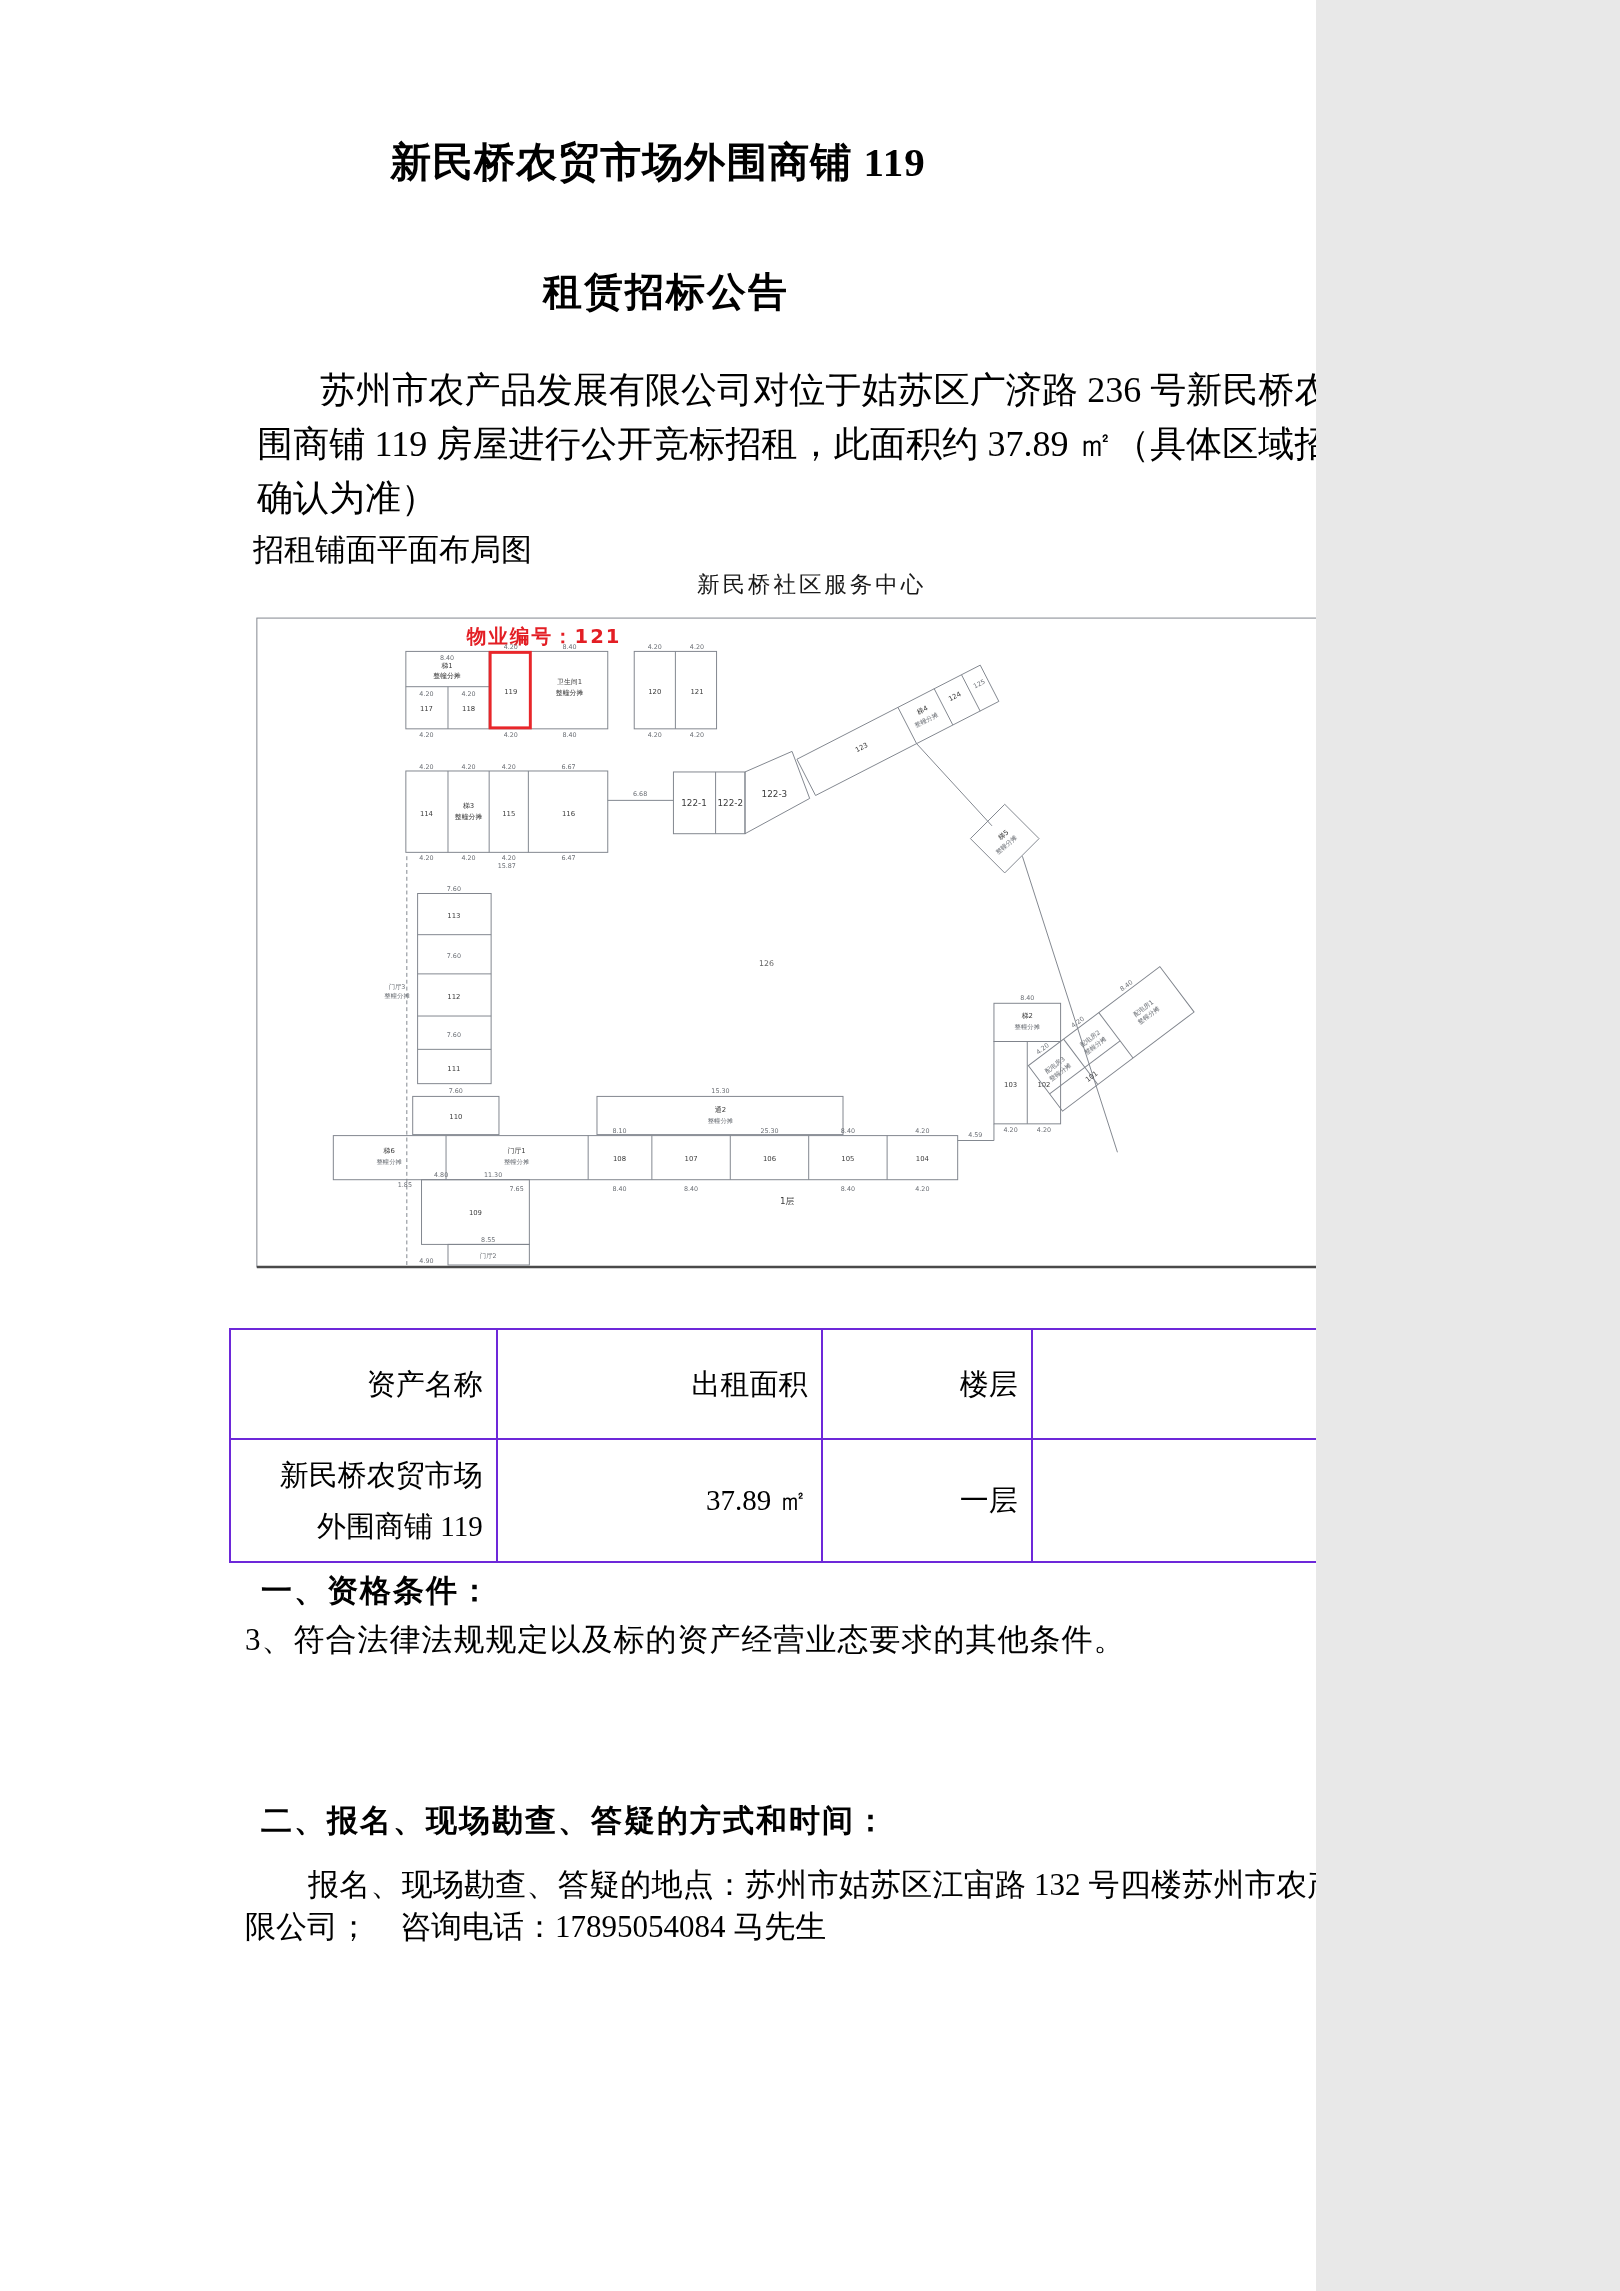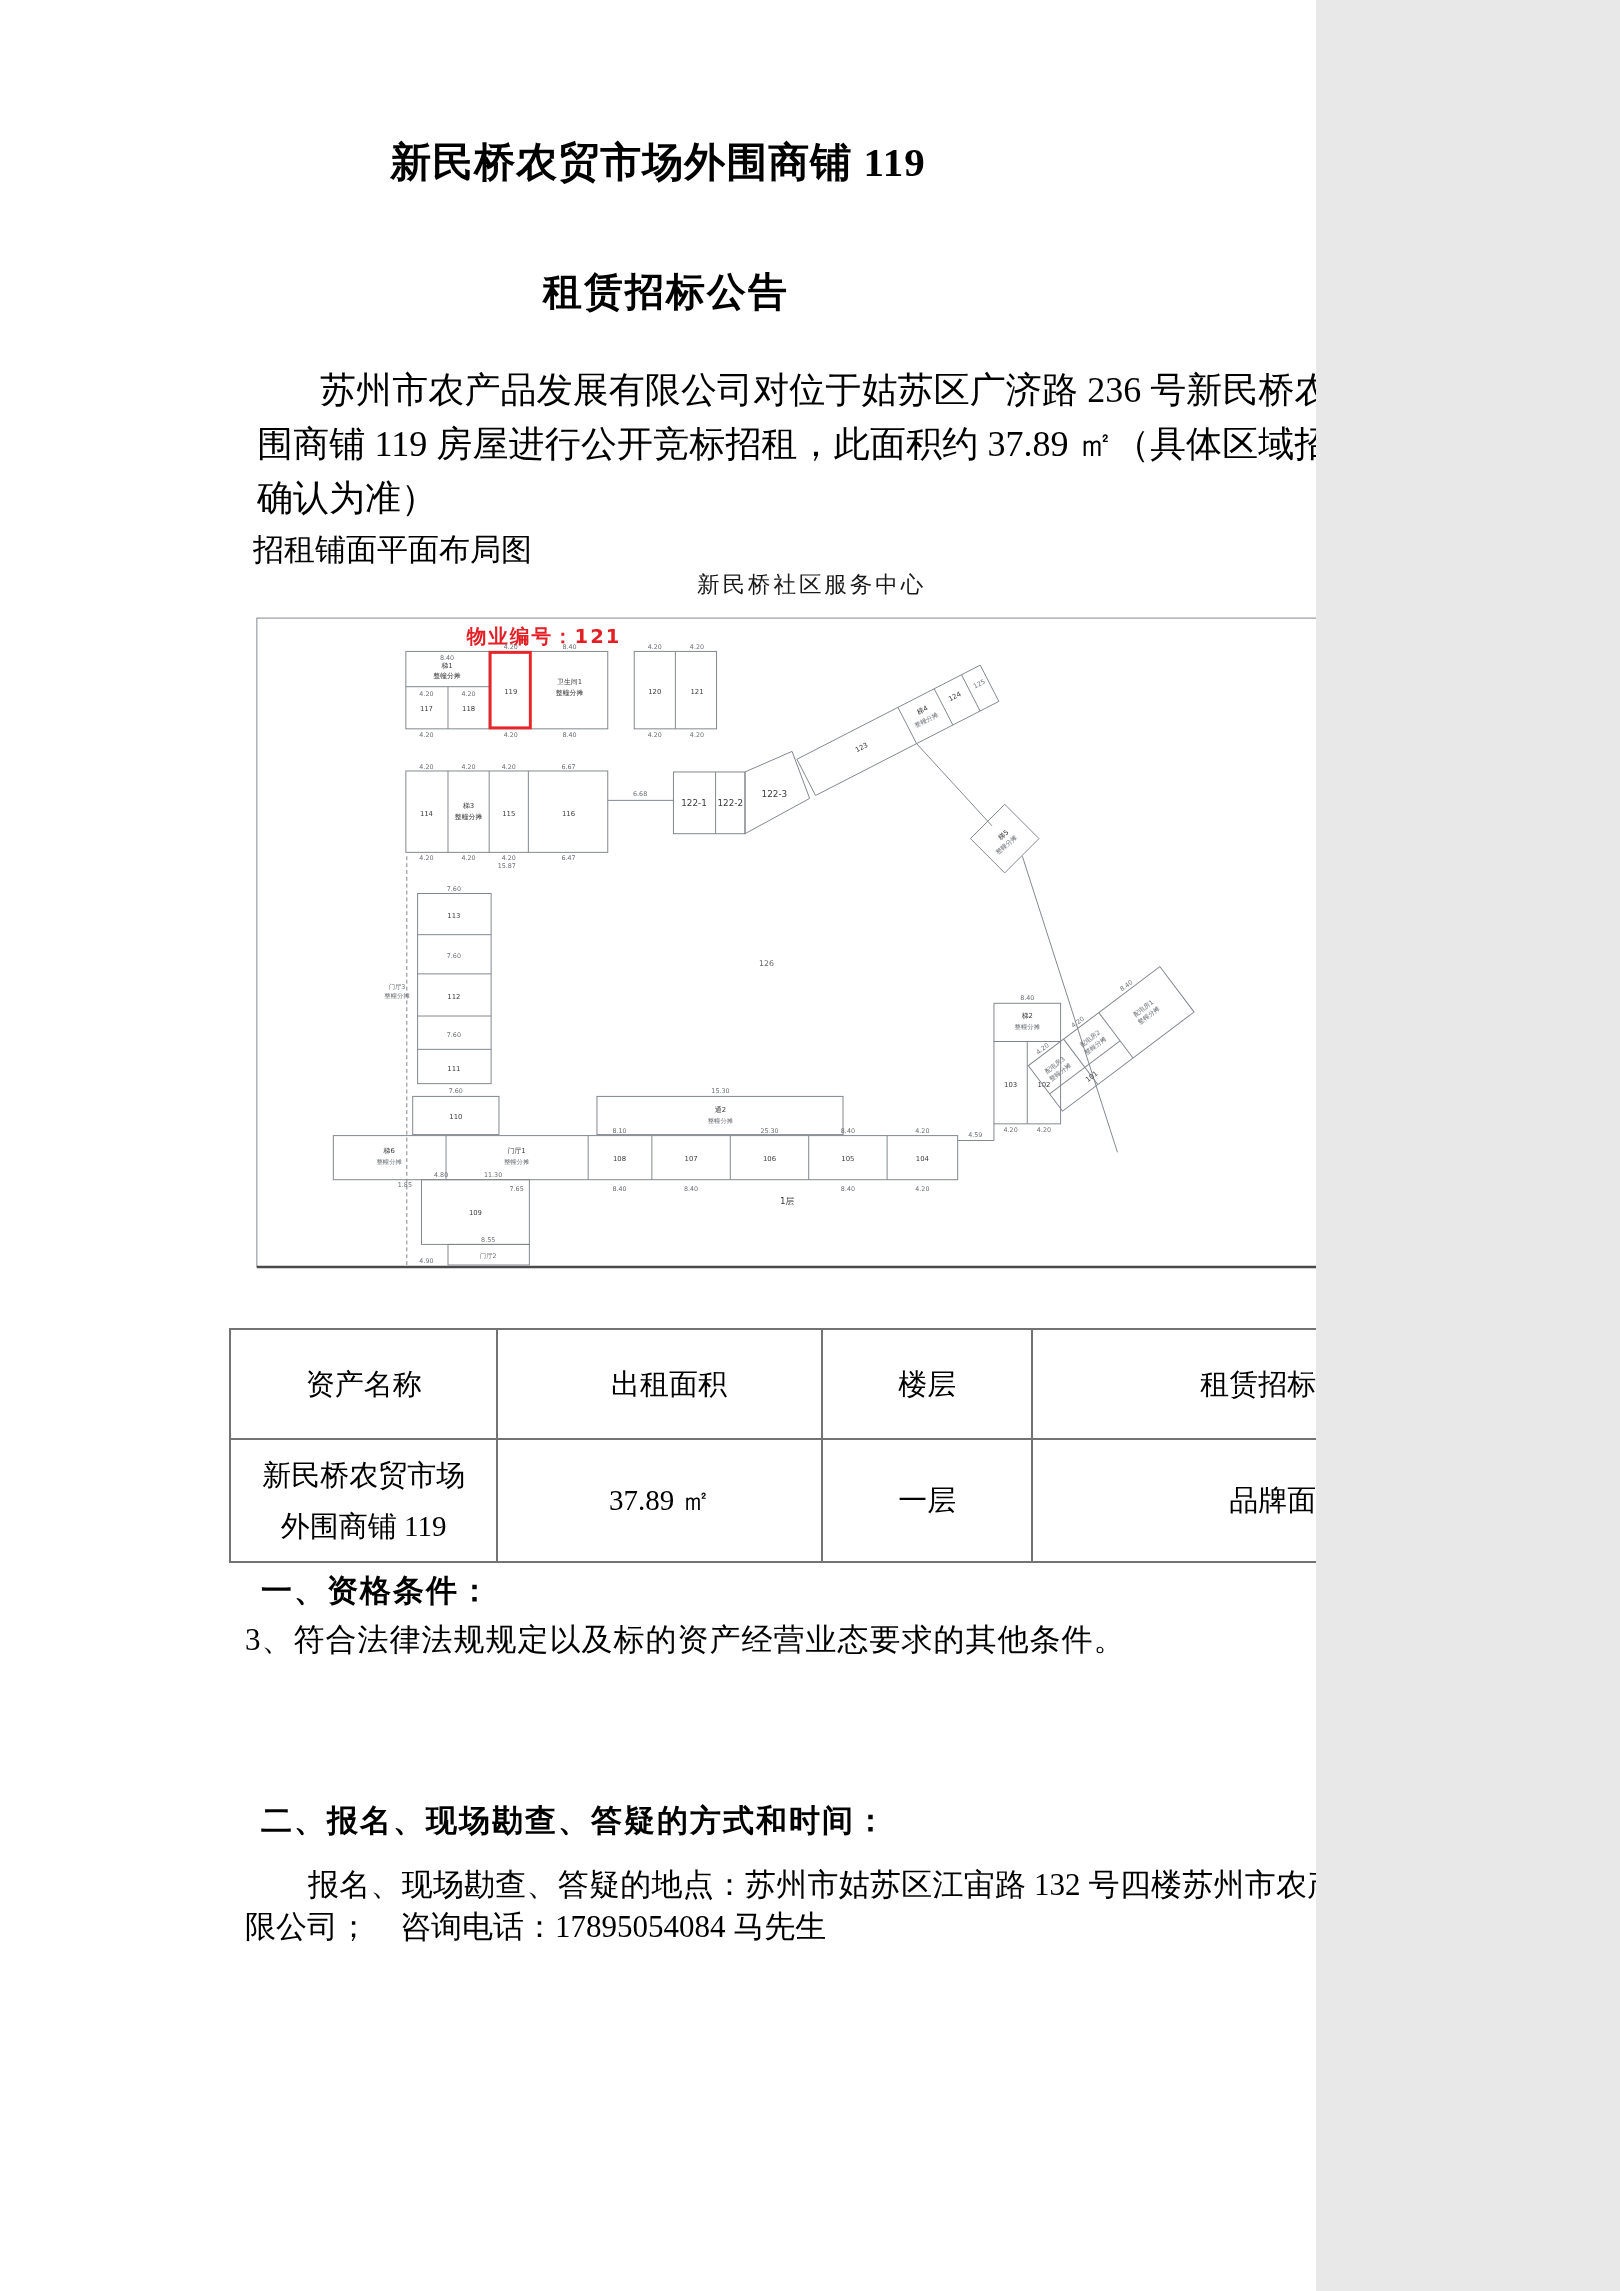--- a/index.html
+++ b/index.html
@@ -12,21 +12,21 @@
   .doc-subtitle{position:absolute;top:257px;left:0;width:100%;text-align:center;
     font-size:39px;font-weight:700;letter-spacing:2px;margin:8px;}
   .intro{position:absolute;top:351px;left:245px;width:1218px;margin:12px;
     font-size:36px;line-height:54px;text-align:justify;text-indent:63px;font-family:Liberation Serif, serif;}
   .plan-caption{position:absolute;top:521px;left:245px;margin:8px;font-size:31px;}
   .plan-wrap{position:absolute;top:562px;left:250px;width:1137px;height:713px;}
   .plan-wrap svg{display:block;}
 
   .doc-table{position:absolute;top:1328px;left:229px;width:1177px;height:228px;
     border-collapse:collapse;table-layout:fixed;font-size:29px;}
-  .doc-table td{border:2px solid #737373;text-align:center;vertical-align:middle;
+  .doc-table td{border:2px solid #6d28d9;text-align:right;vertical-align:middle;
     padding:0 13.7px;line-height:51px;}
   .doc-table tr.hdr td{height:108px;}
   .doc-table tr.row td{height:121px;}
 
   .sec-h{position:absolute;left:245px;margin:16px;font-size:31px;font-weight:700;letter-spacing:2px;}
   .sec-h.h1{top:1554px;}
   .sec-h.h2{top:1784px;}
   .cond-list{position:absolute;top:1619px;left:245px;width:1235px;margin:0;
     font-size:31px;line-height:42px;letter-spacing:1px;}
   .cond-list div{margin:0;}

